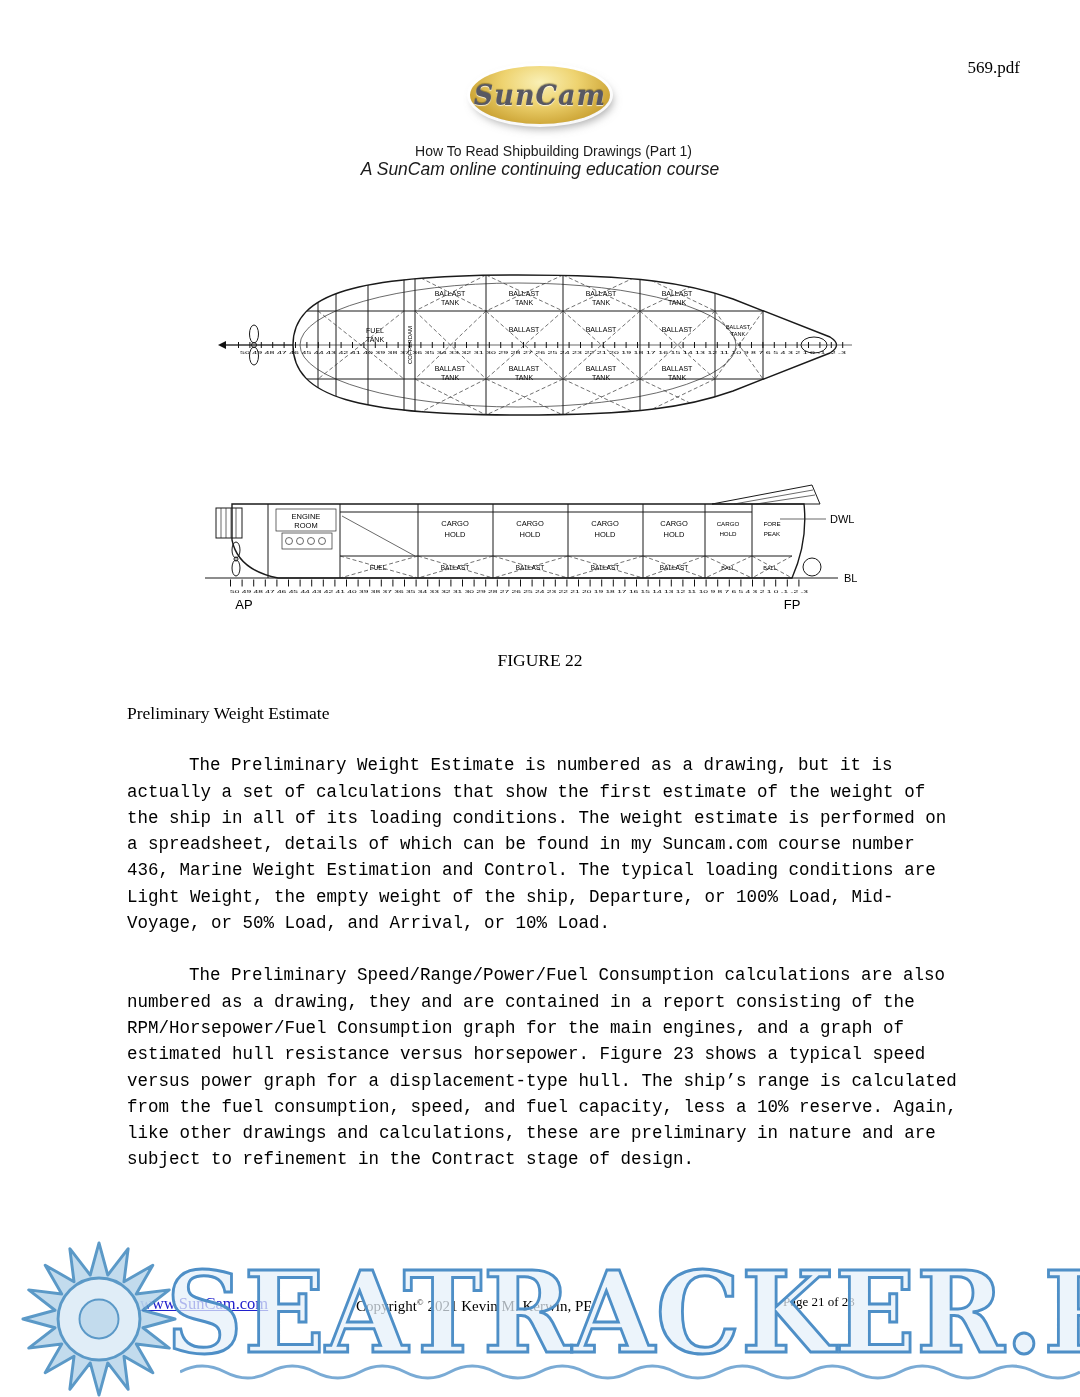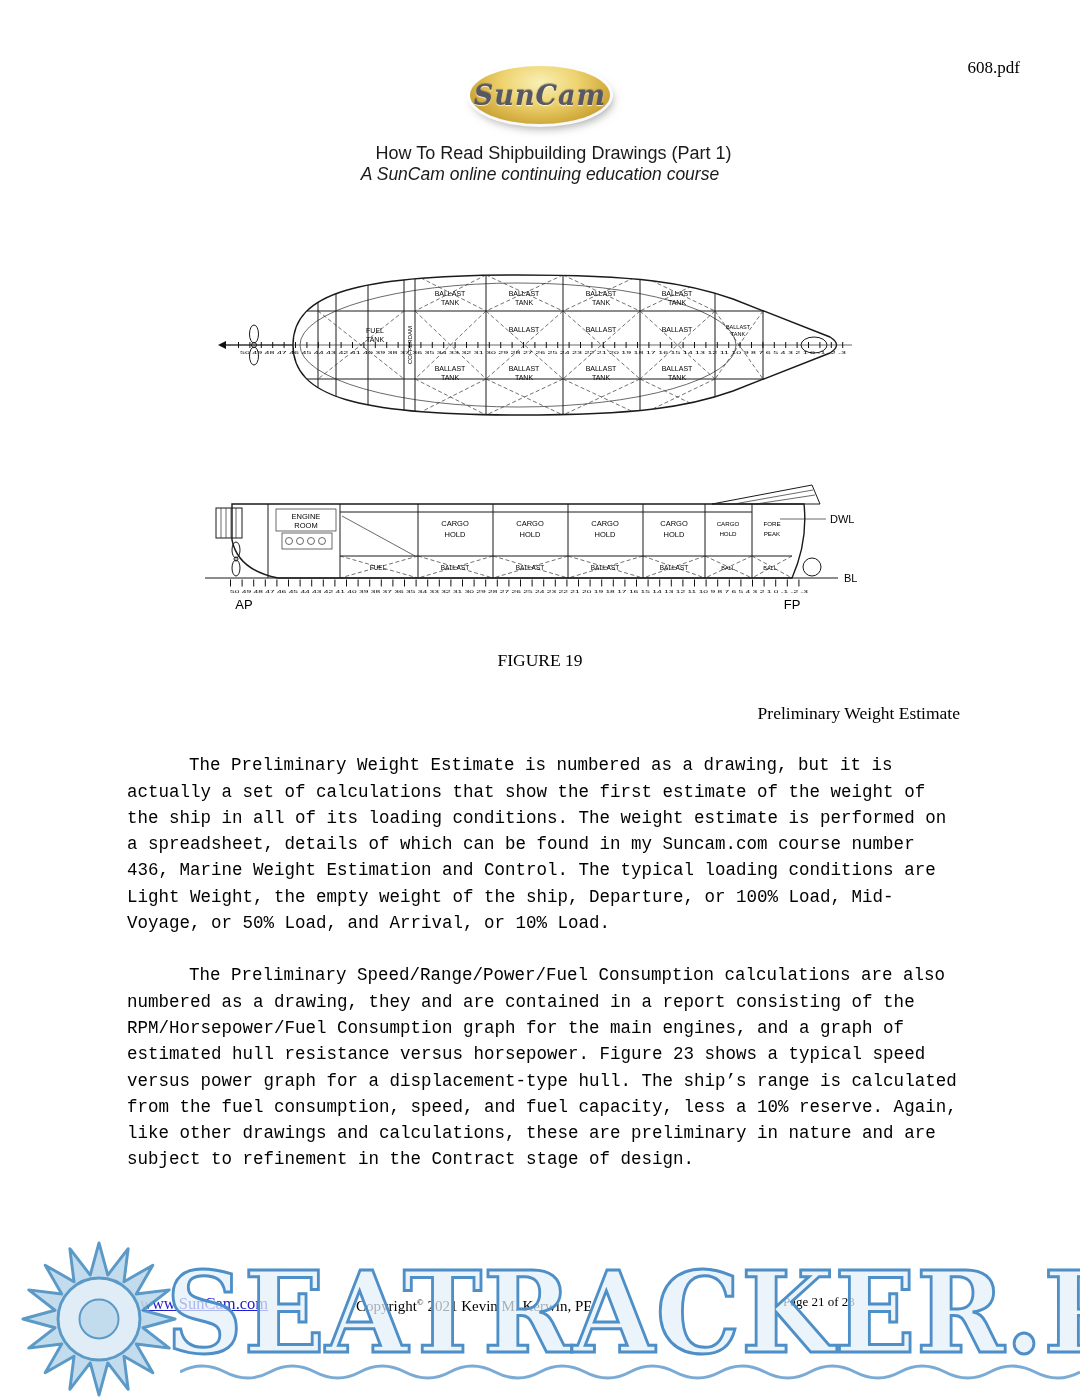--- a/index.html
+++ b/index.html
@@ -13,60 +13,60 @@
           width:140px; height:58px; border-radius:50%;
           background:radial-gradient(ellipse at 50% 28%, #f9f0b6 0%, #eed370 38%, #cfa83a 72%, #a9841f 100%);
           box-shadow:0 0 0 3px rgba(255,255,255,0.9), 3px 5px 9px rgba(110,110,110,0.55);
           display:flex; align-items:center; justify-content:center; }
   .logo span { font-family:"DejaVu Serif", serif; font-style:italic; font-weight:700;
                font-size:27px; color:#585862; letter-spacing:1px;
                text-shadow:0 1px 1px rgba(255,255,255,0.8), 0 -1px 1px rgba(0,0,0,0.35); }
 
   .titleblock { position:absolute; top:143px; left:0; width:1080px; text-align:center;
                 font-family:"Liberation Sans", sans-serif; }
-  .titleblock .t1 { font-size:18px; color:#1a1a1a;padding-left:27px; }
+  .titleblock .t1 { font-size:14px; color:#1a1a1a;padding-left:27px; }
   .titleblock .t2 { font-size:17.5px; font-style:italic; color:#1a1a1a; }
 
   .plan-svg    { position:absolute; left:218px; top:263px; }
   .profile-svg { position:absolute; left:200px; top:482px; }
   svg text { font-family:"Liberation Sans", sans-serif; fill:#000; }
   .ln      { stroke:#1a1a1a; stroke-width:1.4; fill:none; }
   .ln-med  { stroke:#1a1a1a; stroke-width:1;   fill:none; }
   .ln-thin { stroke:#2a2a2a; stroke-width:0.7; fill:none; }
   .ln-dash { stroke:#333; stroke-width:0.7; stroke-dasharray:4 2.5; fill:none; }
   .tick    { stroke:#111; stroke-width:6; stroke-dasharray:1 10.4; fill:none; }
   .tick2   { stroke:#111; stroke-width:7; stroke-dasharray:1 10.6; fill:none; }
 
   .figcaption { position:absolute; top:650px; left:0; width:1080px; text-align:center;
                 font-size:17.5px; }
 
   .content { position:absolute; top:700px; left:127px; width:833px;
              font-size:17.5px; line-height:26.3px; }
-  .content .head { margin:0 0 26px 0; font-weight:400;text-align:right; }
+  .content .head { margin:0 0 26px 0; font-weight:400; }
   .content p { margin:0 0 26px 0; text-indent:62px;font-family:Liberation Mono, monospace; }
 
   .footer-link { position:absolute; top:1294px; left:140px; font-size:16.5px;
                  color:#2020cc; text-decoration:underline; }
   .footer-copy { position:absolute; top:1297px; left:356px; font-size:15px; }
   .footer-copy sup { font-size:9px; }
   .footer-page { position:absolute; top:1294px; left:783px; font-size:13px; }
 
   .wm { pointer-events:none; z-index:10; }
   .wm-sun { position:absolute; left:6px; top:1241px; opacity:0.9; }
   .wm-text { position:absolute; left:166px; top:1250px; width:914px; height:130px;
              line-height:126px; font-family:"DejaVu Serif", serif; font-weight:700;
              font-size:113px; letter-spacing:1px; white-space:nowrap;
              transform:scaleX(0.94); transform-origin:left center;
              color:rgba(228,240,249,0.72); -webkit-text-stroke:3px #4e8fc7; }
   .wm-wave { position:absolute; left:180px; top:1358px; opacity:0.75; }
 </style>
 </head>
 <body>
 
-<div class="filename">608.pdf</div>
+<div class="filename">569.pdf</div>
 
 <div class="logo">
   <span>SunCam</span>
 </div>
 
 <div class="titleblock">
   <div class="t1">How To Read Shipbuilding Drawings (Part 1)</div>
   <div class="t2">A SunCam online continuing education course</div>
 </div>
 
@@ -192,21 +192,21 @@
 
   <text x="178" y="88" font-size="6.5" text-anchor="middle">FUEL</text>
   <text x="255" y="88" font-size="6.5" text-anchor="middle">BALLAST</text>
   <text x="330" y="88" font-size="6.5" text-anchor="middle">BALLAST</text>
   <text x="405" y="88" font-size="6.5" text-anchor="middle">BALLAST</text>
   <text x="474" y="88" font-size="6.5" text-anchor="middle">BALLAST</text>
   <text x="528" y="88" font-size="5.5" text-anchor="middle">BALL</text>
   <text x="570" y="88" font-size="5.5" text-anchor="middle">BALL</text>
 </svg>
 
-<div class="figcaption">FIGURE 19</div>
+<div class="figcaption">FIGURE 22</div>
 
 <div class="content">
   <div class="head">Preliminary Weight Estimate</div>
   <p>The Preliminary Weight Estimate is numbered as a drawing, but it is actually a set of calculations that show the first estimate of the weight of the ship in all of its loading conditions. The weight estimate is performed on a spreadsheet, details of which can be found in my Suncam.com course number 436, Marine Weight Estimation and Control. The typical loading conditions are Light Weight, the empty weight of the ship, Departure, or 100% Load, Mid-Voyage, or 50% Load, and Arrival, or 10% Load.</p>
   <p>The Preliminary Speed/Range/Power/Fuel Consumption calculations are also numbered as a drawing, they and are contained in a report consisting of the RPM/Horsepower/Fuel Consumption graph for the main engines, and a graph of estimated hull resistance versus horsepower. Figure 23 shows a typical speed versus power graph for a displacement-type hull. The ship’s range is calculated from the fuel consumption, speed, and fuel capacity, less a 10% reserve. Again, like other drawings and calculations, these are preliminary in nature and are subject to refinement in the Contract stage of design.</p>
 </div>
 
 <a class="footer-link" href="#">www.SunCam.com</a>
 <div class="footer-copy"><span>Copyright</span><sup>©</sup><span> 2021 Kevin M. Kerwin, PE</span></div>
 <div class="footer-page">Page 21 of 23</div>

